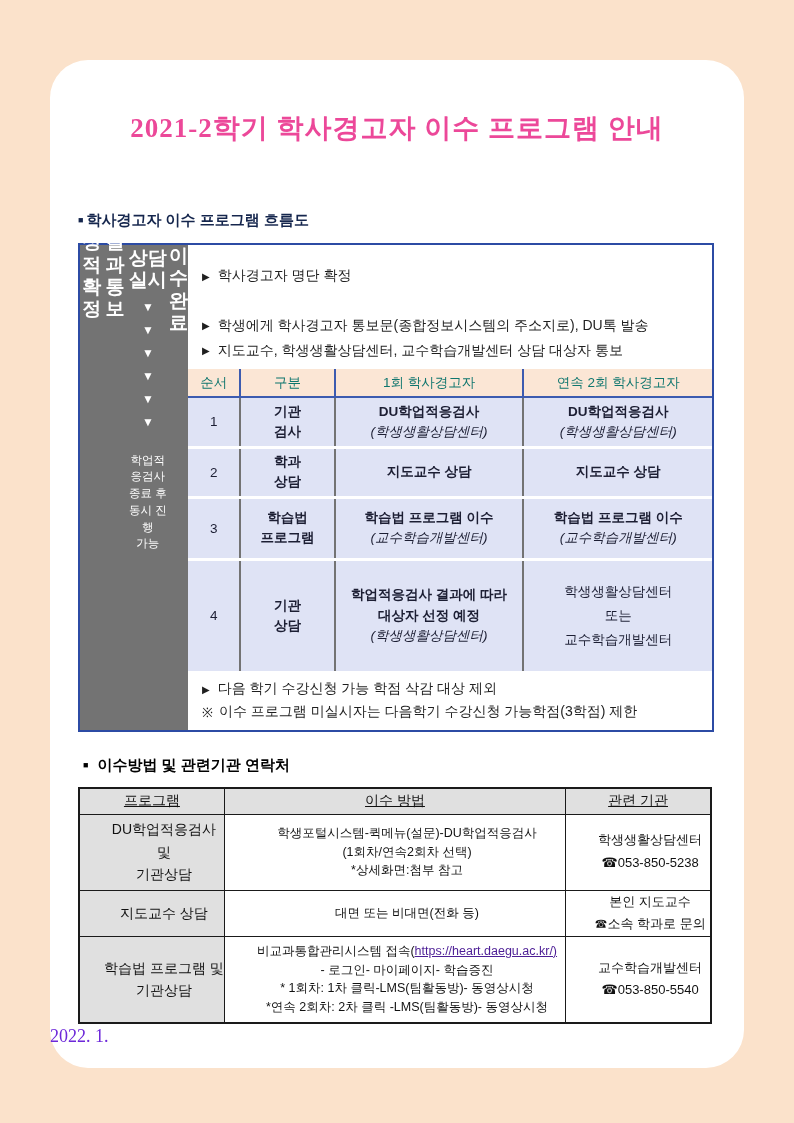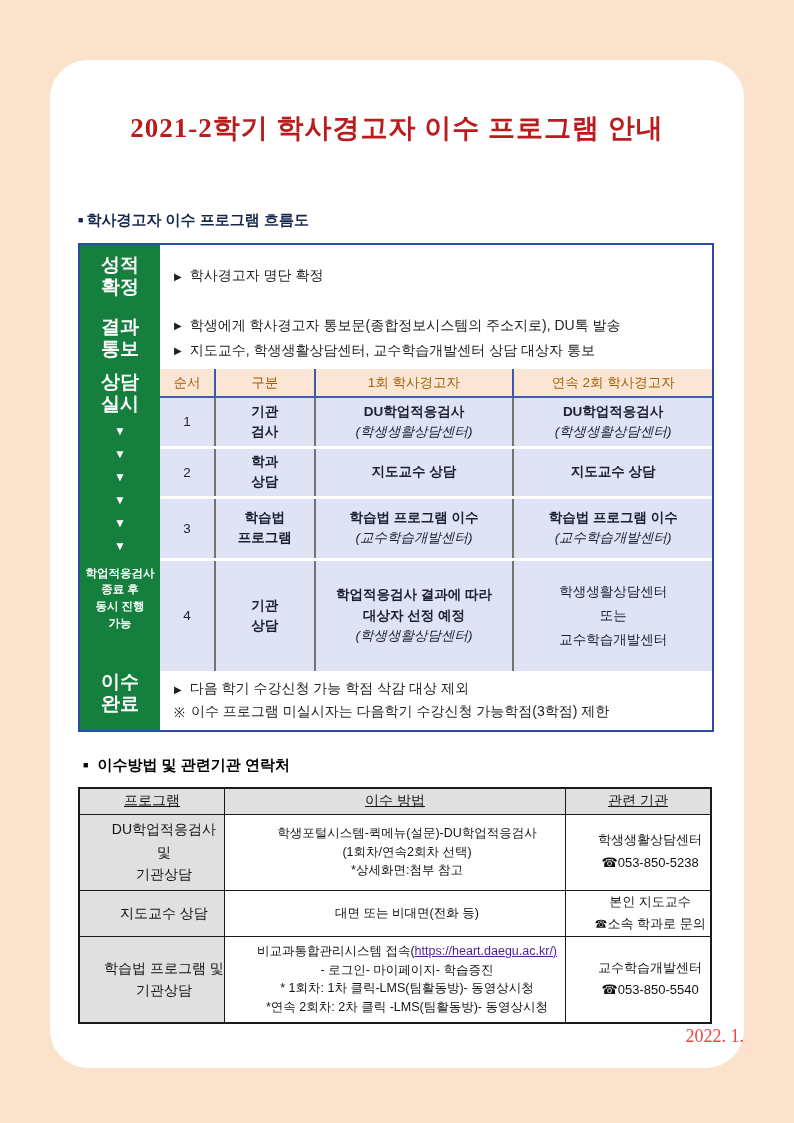--- a/index.html
+++ b/index.html
@@ -18,21 +18,21 @@
     border-radius: 38px;
   }
   .doc-title {
     position: absolute;
     top: 50px; left: 0; right: 0;
     text-align: center;
     font-family: "Liberation Serif", serif;
     font-size: 27px;
     font-weight: bold;
     letter-spacing: 1px;
-    color: #b91c1c;
+    color: #ec4899;
   }
   .sec-heading {
     position: absolute;
     display: flex;
     align-items: center;
     font-size: 15px;
     font-weight: bold;
   }
   .sec-heading .sq { font-size: 9px; line-height: 1; }
   #sec1 { left: 28px; top: 151px; color: #15264d; gap: 3px; }
@@ -41,56 +41,56 @@
   
   .flow {
     position: absolute;
     left: 28px; top: 183px;
     width: 636px; height: 489px;
     border: 2px solid #2c4ba4;
     display: flex;
     background: #fff;
   }
   .flow-left {
-    width: 80px;
-    background: #15803d;
+    width: 108px;
+    background: #737373;
     color: #fff;
     display: flex;
-    flex-direction: column;
+    flex-direction: row;
     text-align: center;
     flex-shrink: 0;
   }
   .stage-label { font-size: 19px; font-weight: bold; line-height: 1.18; }
   .seg1, .seg2 { height: 62px; display: flex; align-items: center; justify-content: center; }
   .seg3 { height: 302px; display: flex; flex-direction: column; align-items: center; padding-top: 2px; }
   .seg4 { flex: 1; display: flex; align-items: flex-start; justify-content: center; }
   .arrow-stack { margin-top: 4px; }
   .arrow-stack span { display: block; font-size: 12px; line-height: 23px; }
-  .seg3-note { margin-top: 7px; font-size: 11.5px; font-weight: bold; line-height: 1.45; }
+  .seg3-note { margin-top: 18px; font-size: 11.5px; font-weight: normal; line-height: 1.45; }
 
   .flow-right { flex: 1; display: flex; flex-direction: column; min-width: 0; }
   .r1 { height: 62px; display: flex; align-items: center; padding-left: 14px; }
   .r2 { height: 62px; display: flex; flex-direction: column; justify-content: center; gap: 7px; padding-left: 14px; }
   .r4 { flex: 1; display: flex; flex-direction: column; justify-content: center; gap: 5px; padding-left: 14px; }
   .notice-line { font-size: 14px; color: #1f1f1f; display: flex; align-items: center; }
   .notice-line .tri { font-size: 10px; margin-right: 8px; }
   .notice-line .ref { font-size: 13px; margin-right: 6px; }
 
   .inner-table-wrap { height: 302px; }
   table.inner {
     width: 100%; height: 100%;
     border-collapse: collapse;
     table-layout: fixed;
   }
   table.inner th {
     background: #fbe6d5;
     height: 28px;
     font-weight: normal;
     font-size: 13.5px;
-    color: #a16207;
+    color: #0f766e;
     border-bottom: 2px solid #3c5bb0;
     border-left: 2px solid #3c5bb0;
     margin-top: 20px;
   }
   table.inner td {
     background: #dfe3f5;
     text-align: center;
     vertical-align: middle;
     font-size: 13.5px;
     color: #1c1e33;
@@ -126,24 +126,24 @@
   table.contact td { text-align: center; vertical-align: middle; padding-left: 24px; }
   td.program-cell { background: #e0e0e0; font-size: 14px; line-height: 1.6; }
   .m-line { font-size: 12.5px; line-height: 1.5; white-space: nowrap; }
   .org-line { font-size: 13px; line-height: 1.75; }
   tr.cr1 { height: 76px; } tr.cr2 { height: 42px; } tr.cr3 { height: 86px; }
   a.heart-link { color: #4c1d95; text-decoration: underline; }
 
   .footer-date {
     position: absolute;
     left: 0; right: 0; top: 966px;
-    text-align: right;
+    text-align: left;
     font-family: "Liberation Serif", serif;
     font-size: 18px;
-    color: #ef4444;
+    color: #6d28d9;
   }
 </style>
 </head>
 <body>
 
 <div class="card">
 
   <div class="doc-title">2021-2학기 학사경고자 이수 프로그램 안내</div>
 
   <div class="sec-heading" id="sec1">

